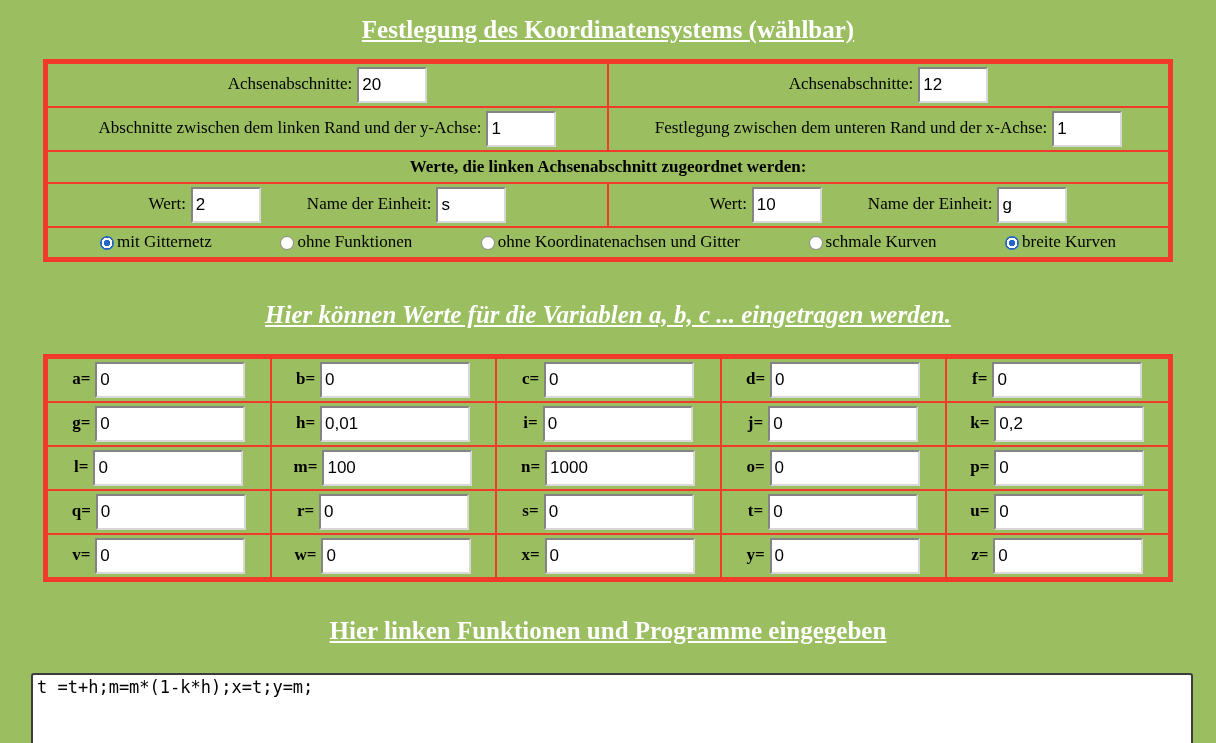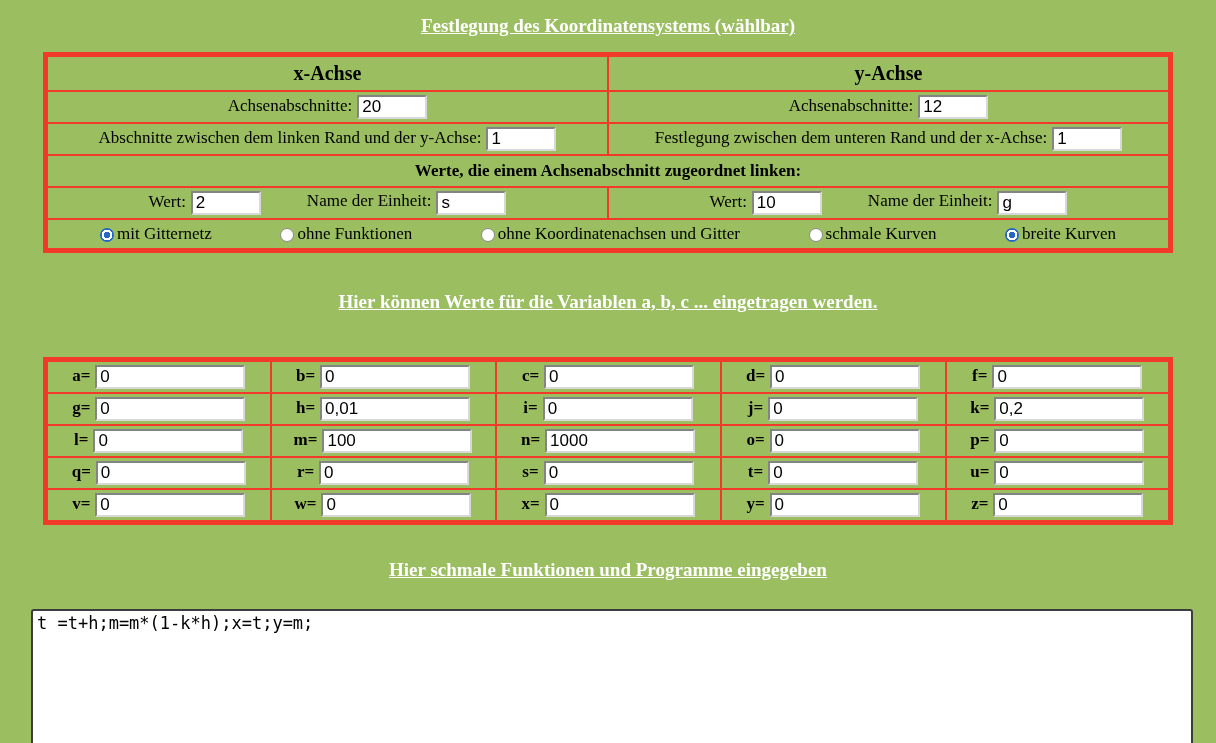--- a/index.html
+++ b/index.html
@@ -5,28 +5,28 @@
   * { box-sizing: border-box; }
   html, body { margin: 0; padding: 0; }
   body {
     width: 1216px; height: 743px; overflow: hidden;
     background: #9abe60;
     font-family: "Liberation Serif", serif;
     color: #000;
   }
   h1.heading {
     color: #fff;
-    font-size: 19px;
+    font-size: 25px;
     font-weight: bold;
     text-align: center;
     text-decoration: underline;
     line-height: 1.16;
   }
   #heading-coordsys  { margin: 15px 0 15px 0; }
-  #heading-variables { margin: 38px 0 44px 0; }
+  #heading-variables { margin: 38px 0 25px 0; font-style: italic; }
   #heading-functions { margin: 34px 0 28px 0; }
 
   table.redgrid {
     width: 1130px;
     margin: 0 auto;
     border-collapse: collapse;
     border: 5px solid #f23a2a;
     table-layout: fixed;
   }
   table.redgrid td, table.redgrid th {
@@ -44,21 +44,21 @@
   table.axis td { height: 32px; }
   td.span-bold { font-weight: bold; height: 32px; }
 
   input[type="text"] {
     font-family: "Liberation Sans", sans-serif;
     font-size: 17px;
     height: 24px;
     border: 2px inset #d8d8d8;
     border-radius: 0;
     background: #fff;
-    padding: 4px 3px;
+    padding: 16px 3px;
     vertical-align: middle;
     margin-left: 5px;
   }
   .axis-input { width: 70px; }
   .unit-label { margin-left: 46px; text-align: right; }
   .var-input  { width: 150px; }
 
   table.vars td { height: 31px; white-space: nowrap; }
   .var-label { font-weight: bold; }
 
@@ -107,41 +107,37 @@
   }
 </style>
 </head>
 <body>
 
 <h1 class="heading" id="heading-coordsys">Festlegung des Koordinatensystems (wählbar)</h1>
 
 <table class="redgrid axis">
   <tbody>
     <tr>
-      <th>x-Achse</th>
-      <th>y-Achse</th>
-    </tr>
-    <tr>
       <td>
         <span>Achsenabschnitte:</span><input type="text" class="axis-input" value="20" style="">
       </td>
       <td>
         <span>Achsenabschnitte:</span><input type="text" class="axis-input" value="12" style="">
       </td>
     </tr>
     <tr>
       <td>
         <span>Abschnitte zwischen dem linken Rand und der y-Achse:</span><input type="text" class="axis-input" value="1" style="">
       </td>
       <td>
         <span>Festlegung zwischen dem unteren Rand und der x-Achse:</span><input type="text" class="axis-input" value="1" style="">
       </td>
     </tr>
     <tr>
-      <td class="span-bold" colspan="2">Werte, die einem Achsenabschnitt zugeordnet linken:</td>
+      <td class="span-bold" colspan="2">Werte, die linken Achsenabschnitt zugeordnet werden:</td>
     </tr>
     <tr>
       <td>
         <span>Wert:</span><input type="text" class="axis-input" value="2" style=""><span class="unit-label">Name der Einheit:</span><input type="text" class="axis-input" value="s" style="">
       </td>
       <td>
         <span>Wert:</span><input type="text" class="axis-input" value="10" style=""><span class="unit-label">Name der Einheit:</span><input type="text" class="axis-input" value="g" style="">
       </td>
     </tr>
     <tr>
@@ -208,17 +204,17 @@
       <tr>
         <td><span class="var-label">v=</span><input type="text" class="var-input" value="0" style=""></td>
         <td><span class="var-label">w=</span><input type="text" class="var-input" value="0" style=""></td>
         <td><span class="var-label">x=</span><input type="text" class="var-input" value="0" style=""></td>
         <td><span class="var-label">y=</span><input type="text" class="var-input" value="0" style=""></td>
         <td><span class="var-label">z=</span><input type="text" class="var-input" value="0" style=""></td>
       </tr>
     </tbody>
 </table>
 
-<h1 class="heading" id="heading-functions">Hier schmale Funktionen und Programme eingegeben</h1>
+<h1 class="heading" id="heading-functions">Hier linken Funktionen und Programme eingegeben</h1>
 
 <div class="program-wrap">
   <textarea spellcheck="false" style="">t =t+h;m=m*(1-k*h);x=t;y=m;</textarea>
 </div>
 
 </body></html>

